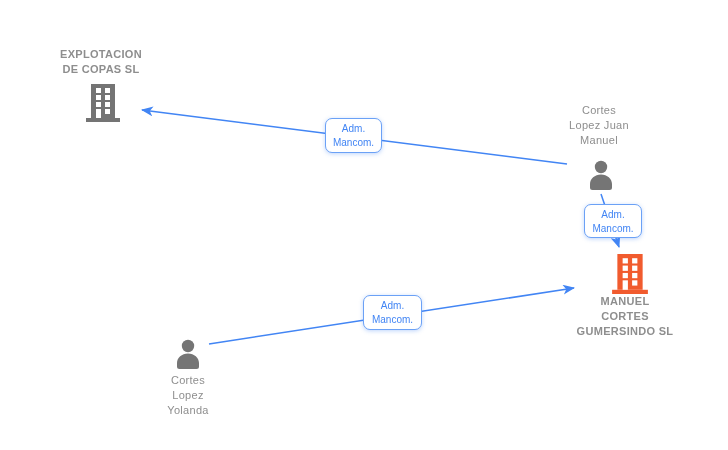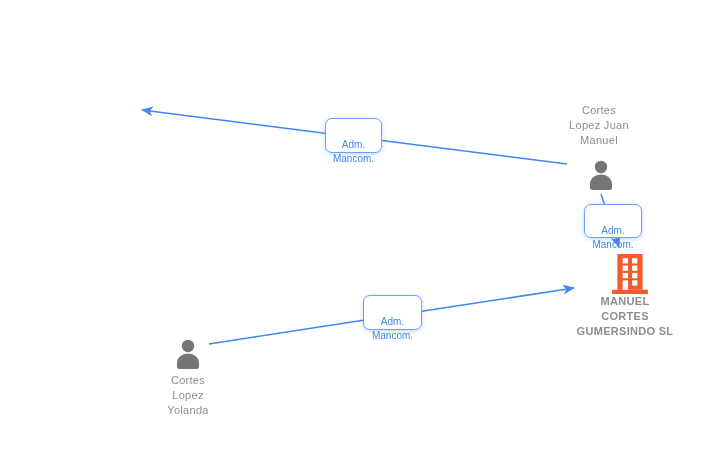--- a/index.html
+++ b/index.html
@@ -12,21 +12,21 @@
   .node-label{
     text-align:center;color:#8e8e8e;font-size:11px;line-height:15px;
     letter-spacing:0.3px;white-space:pre-line;
   }
   .company-label{font-weight:bold;}
   .icon{flex:0 0 auto;}
   .edge-label{
     position:absolute;box-sizing:border-box;background:#ffffff;
     border:1.5px solid #6ba1f6;border-radius:7px;
     color:#4285f4;font-size:10px;line-height:14px;text-align:center;
-    white-space:pre-line;padding-top:19px;
+    white-space:pre-line;padding-top:3px;
     box-shadow:0 1px 4px rgba(66,133,244,0.35);
     cursor:pointer;
   }
   .footer-logo{
     position:absolute;right:4px;bottom:4px;
     font-family:"DejaVu Serif", serif;font-style:italic;font-size:14px;
     cursor:pointer;white-space:nowrap;
   }
   .logo-copy{color:#20808f;font-style:normal;padding-right:3px;font-size:13px;}
   .logo-e{color:#1b75bb;font-weight:bold;font-size:17px;}
@@ -41,20 +41,38 @@
     <defs>
       <marker id="arrow" markerUnits="userSpaceOnUse" markerWidth="12" markerHeight="10" viewBox="0 0 12 10" refX="11" refY="5" orient="auto">
         <path d="M0,0 L12,5 L0,10 L3.2,5 Z" fill="#4285f4"></path>
       </marker>
     </defs>
     <path d="M567,164 L142,110" stroke="#4285f4" stroke-width="1.5" fill="none" marker-end="url(#arrow)"></path>
     <path d="M601,194 L619,247" stroke="#4285f4" stroke-width="1.5" fill="none" marker-end="url(#arrow)"></path>
     <path d="M209,344 L574,288" stroke="#4285f4" stroke-width="1.5" fill="none" marker-end="url(#arrow)"></path>
   </svg>
 
+  <div class="node" style="left:21px;top:47px;width:160px;">
+    <div class="node-label company-label">EXPLOTACION
+DE COPAS SL</div>
+    <svg class="icon" style="margin-top:7px;margin-left:4px;" width="34" height="38" viewBox="0 0 34 38">
+      <rect x="0" y="34" width="34" height="4" fill="#747474"></rect>
+      <rect x="5" y="0" width="24" height="34" fill="#747474"></rect>
+      <g fill="#ffffff">
+        <rect x="10" y="4" width="5" height="5"></rect>
+          <rect x="19" y="4" width="5" height="5"></rect>
+        <rect x="10" y="11" width="5" height="5"></rect>
+          <rect x="19" y="11" width="5" height="5"></rect>
+        <rect x="10" y="18" width="5" height="5"></rect>
+          <rect x="19" y="18" width="5" height="5"></rect>
+        <rect x="10" y="25" width="5" height="9"></rect>
+          <rect x="19" y="25" width="5" height="5"></rect>
+      </g>
+    </svg>
+  </div>
 
   <div class="node" style="left:519px;top:103px;width:160px;">
     <div class="node-label">Cortes
 Lopez Juan
 Manuel</div>
     <svg class="icon" style="margin-top:12px;margin-left:3px;" width="30" height="30" viewBox="0 0 30 30">
       <circle cx="15" cy="7" r="6.2" fill="#757575"></circle>
       <path d="M15,14.5 c-6.2,0 -11,4.3 -11,9.6 V27.5 a2.5,2.5 0 0 0 2.5,2.5 h17 a2.5,2.5 0 0 0 2.5,-2.5 v-3.4 C26,18.8 21.2,14.5 15,14.5 z" fill="#757575"></path>
     </svg>
   </div>

